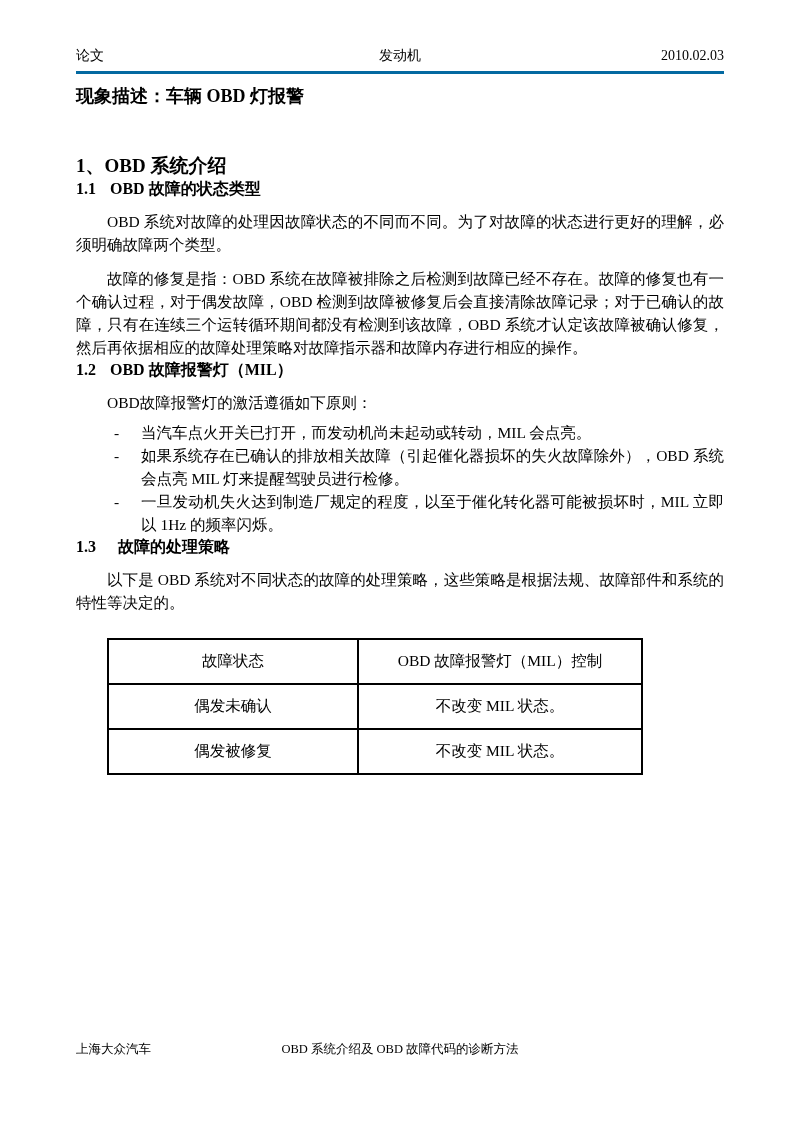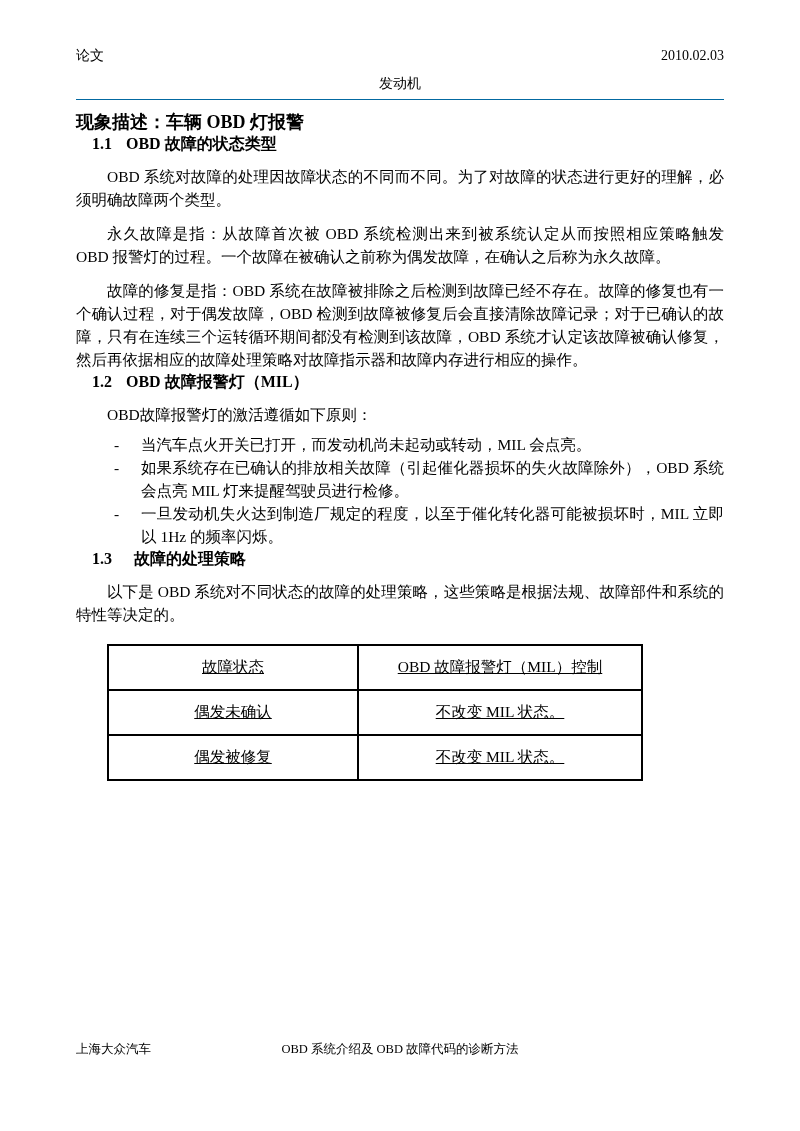--- a/index.html
+++ b/index.html
@@ -11,69 +11,68 @@
     color: #000000;
     font-family: "Liberation Serif", "DejaVu Serif", serif;
     overflow: hidden;
   }
   .content { padding: 46px 76px 0 76px; }
 
   
   .runhead {
     display: flex;
     font-size: 14px; line-height: 20px;
-    border-bottom: 1px solid #0369a1;
+    border-bottom: 3px solid #0369a1;
     padding-bottom: 5px;
   }
   .runhead .cell { flex: 1; }
   .runhead .c-left  { text-align: left; }
-  .runhead .c-mid   { text-align: center; margin-top: 28px; }
+  .runhead .c-mid   { text-align: center; }
   .runhead .c-right { text-align: right; }
 
   .doc-title {
     margin: 36px 0 0 0;
     font-size: 19px; font-weight: bold; line-height: 25px;
   }
   .phenomenon {
     margin: 12px 0 0 0;
     font-size: 18px; font-weight: bold; line-height: 21px;
   }
 
   h2.sec1 {
     margin: 46px 0 0 0;
     font-size: 19px; font-weight: bold; line-height: 25px;
   }
   h3.subsec {
     display: flex;
     font-size: 16px; font-weight: bold; line-height: 21px;
     margin: 0;
   }
-  h3.subsec .num { width: 34px; flex-shrink: 0; margin-left: 16px; }
+  h3.subsec .num { width: 34px; flex-shrink: 0; }
   .mt-sec11 { margin-top: 27px; }
   .mt-sec12 { margin-top: 29px; }
   .mt-sec13 { margin-top: 15px; gap: 8px; }
 
   p.body {
     font-size: 15.5px; line-height: 23px;
     text-align: justify;
     margin: 11px 0 0 0;
     text-indent: 2em;
   }
   p.first { margin-top: 16px; }
 
   .bullets { margin: 7px 0 0 38px; }
   .bullet { display: flex; font-size: 15.5px; line-height: 23px; }
   .bullet .dash { width: 27px; flex-shrink: 0; }
   .bullet .btxt { flex: 1; text-align: justify; }
 
   table.strategy {
-    margin: 18px 0 0 31px;
+    margin: 24px 0 0 31px;
     border-collapse: collapse;
     table-layout: fixed;
-    text-decoration: underline;
   }
   table.strategy td {
     border: 2px solid #000;
     height: 45px;
     text-align: center; vertical-align: middle;
     font-size: 15.5px;
     padding: 0 6px;
   }
   td.col-a { width: 250px; }
   td.col-b { width: 284px; }
@@ -94,27 +93,27 @@
 
     <div class="runhead">
       <span class="cell c-left">论文</span>
       <span class="cell c-mid">发动机</span>
       <span class="cell c-right">2010.02.03</span>
     </div>
 
 
     <div class="phenomenon">现象描述：车辆 OBD 灯报警</div>
 
+    <h2 class="sec1">1、OBD 系统介绍</h2>
 
     <h3 class="subsec mt-sec11">
       <span class="num">1.1</span>
       <span>OBD 故障的状态类型</span>
     </h3>
     <p class="body">OBD 系统对故障的处理因故障状态的不同而不同。为了对故障的状态进行更好的理解，必须明确故障两个类型。</p>
-    <p class="body">永久故障是指：从故障首次被 OBD 系统检测出来到被系统认定从而按照相应策略触发 OBD 报警灯的过程。一个故障在被确认之前称为偶发故障，在确认之后称为永久故障。</p>
     <p class="body">故障的修复是指：OBD 系统在故障被排除之后检测到故障已经不存在。故障的修复也有一个确认过程，对于偶发故障，OBD 检测到故障被修复后会直接清除故障记录；对于已确认的故障，只有在连续三个运转循环期间都没有检测到该故障，OBD 系统才认定该故障被确认修复，然后再依据相应的故障处理策略对故障指示器和故障内存进行相应的操作。</p>
 
     <h3 class="subsec mt-sec12">
       <span class="num">1.2</span>
       <span>OBD 故障报警灯（MIL）</span>
     </h3>
     <p class="body">OBD故障报警灯的激活遵循如下原则：</p>
     <div class="bullets">
       <div class="bullet">
         <span class="dash">-</span>

